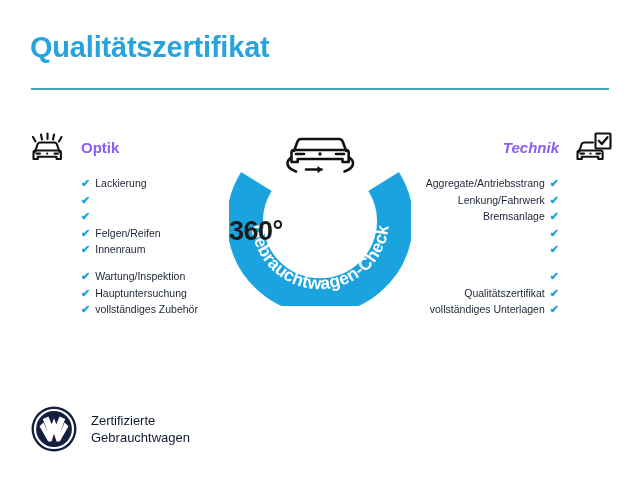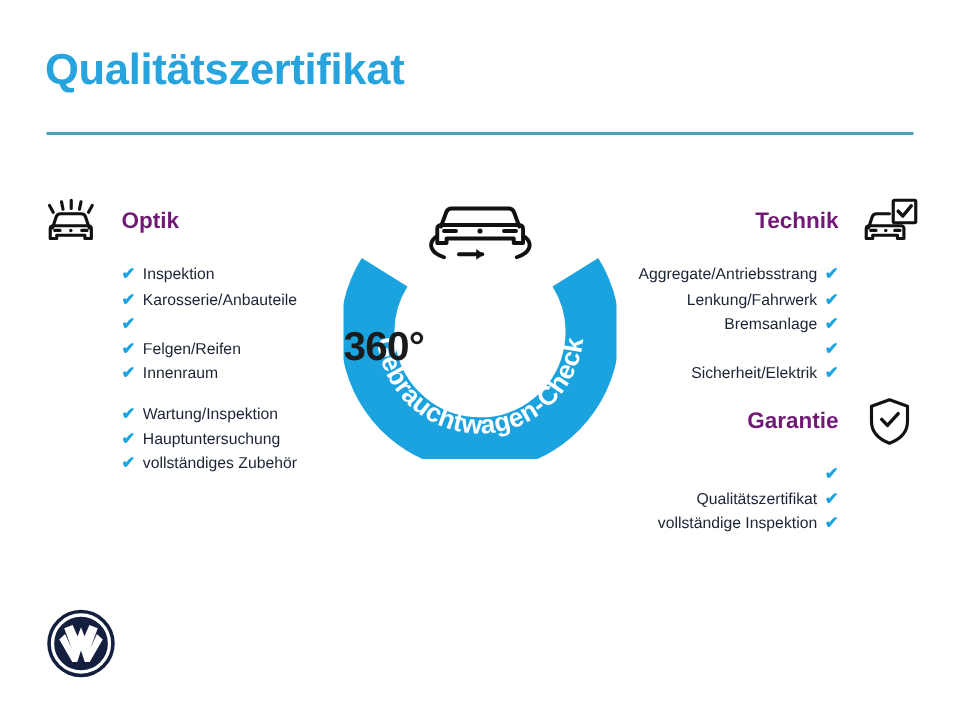--- a/index.html
+++ b/index.html
@@ -63,25 +63,26 @@
   .sec-icon svg { display: block; }
 
   .sec-title-wrap {
     flex: 1 1 auto;
     padding-left: 13px;
   }
   .sec-head.right .sec-title-wrap {
     padding-left: 0;
     padding-right: 13px;
     text-align: right;
+    font-style: italic;
   }
   .sec-title {
     font-size: 15px;
     font-weight: bold;
-    color: #701a75;
+    color: #8b5cf6;
     line-height: 17px;
     white-space: nowrap;
     text-align: center;
   }
   .sec-underline {
     margin-top: 4px;
     height: 2px;
     background: #1ba3e0;
   }
 
@@ -172,25 +173,24 @@
       </svg>
     </span>
     <span class="sec-title-wrap">
       <span class="sec-title">Optik</span>
       <span class="sec-underline"></span>
     </span>
   </div>
   <ul class="check-list left">
     <li class="check-item">
         <span class="tick">✔</span>
-        <span>Inspektion</span>
-      </li>
-    <li class="check-item">
-        <span class="tick">✔</span>
-        <span>Karosserie/Anbauteile</span>
+        <span>Lackierung</span>
+      </li>
+    <li class="check-item">
+        <span class="tick">✔</span>
       </li>
     <li class="check-item">
         <span class="tick">✔</span>
       </li>
     <li class="check-item">
         <span class="tick">✔</span>
         <span>Felgen/Reifen</span>
       </li>
     <li class="check-item">
         <span class="tick">✔</span>
@@ -243,49 +243,36 @@
         <span class="tick">✔</span>
       </li>
     <li class="check-item">
         <span>Bremsanlage</span>
         <span class="tick">✔</span>
       </li>
     <li class="check-item">
         <span class="tick">✔</span>
       </li>
     <li class="check-item">
-        <span>Sicherheit/Elektrik</span>
         <span class="tick">✔</span>
       </li>
   </ul>
 </div>
 
 <div class="section sec-garantie">
-  <div class="sec-head right">
-    <span class="sec-title-wrap">
-      <span class="sec-title">Garantie</span>
-      <span class="sec-underline"></span>
-    </span>
-    <span class="sec-icon">
-      <svg width="30" height="34" viewBox="0 0 30 34" fill="none" stroke="#111111" stroke-width="2.1" stroke-linecap="round" stroke-linejoin="round">
-        <path d="M15 2.5 L27 6.8 L27 17 C27 24.3 21.6 29 15 31.5 C8.4 29 3 24.3 3 17 L3 6.8 Z"></path>
-        <path d="M9.8 15.6 L13.6 19.6 L20.8 11.8" stroke-width="2.3"></path>
-      </svg>
-    </span>
-  </div>
   <ul class="check-list right">
     <li class="check-item">
         <span class="tick">✔</span>
       </li>
     <li class="check-item">
         <span>Qualitätszertifikat</span>
         <span class="tick">✔</span>
       </li>
     <li class="check-item">
-        <span>vollständige Inspektion</span>
+        <span>vollständiges Unterlagen</span>
         <span class="tick">✔</span>
       </li>
   </ul>
 </div>
 
 <div class="badge">
   <svg width="182" height="182" viewBox="0 0 182 182">
     <defs>
       <path id="ringArc" d="M 22,96 A 69,69 0 1 0 160,96"></path>
     </defs>
@@ -313,13 +300,17 @@
 <div class="footer">
   <span class="vw-mark">
     <svg width="48" height="48" viewBox="0 0 48 48">
       <circle cx="24" cy="24" r="22.5" fill="#141f40"></circle>
       <circle cx="24" cy="24" r="19" fill="none" stroke="#ffffff" stroke-width="2.2"></circle>
       <path d="M24 13.2 L26.3 19.2 L29.6 11.6 L35.2 13.9 L30.2 27.3 L34.6 17.6
                L38.5 21.3 L29.8 36.4 L26.5 36.4 L24 28.7 L21.5 36.4 L18.2 36.4
                L9.5 21.3 L13.4 17.6 L17.8 27.3 L12.8 13.9 L18.4 11.6 L21.7 19.2 Z" fill="#ffffff"></path>
     </svg>
   </span>
+  <span class="footer-text">
+    <span>Zertifizierte</span><br>
+    <span>Gebrauchtwagen</span>
+  </span>
 </div>
 
 </body></html>

